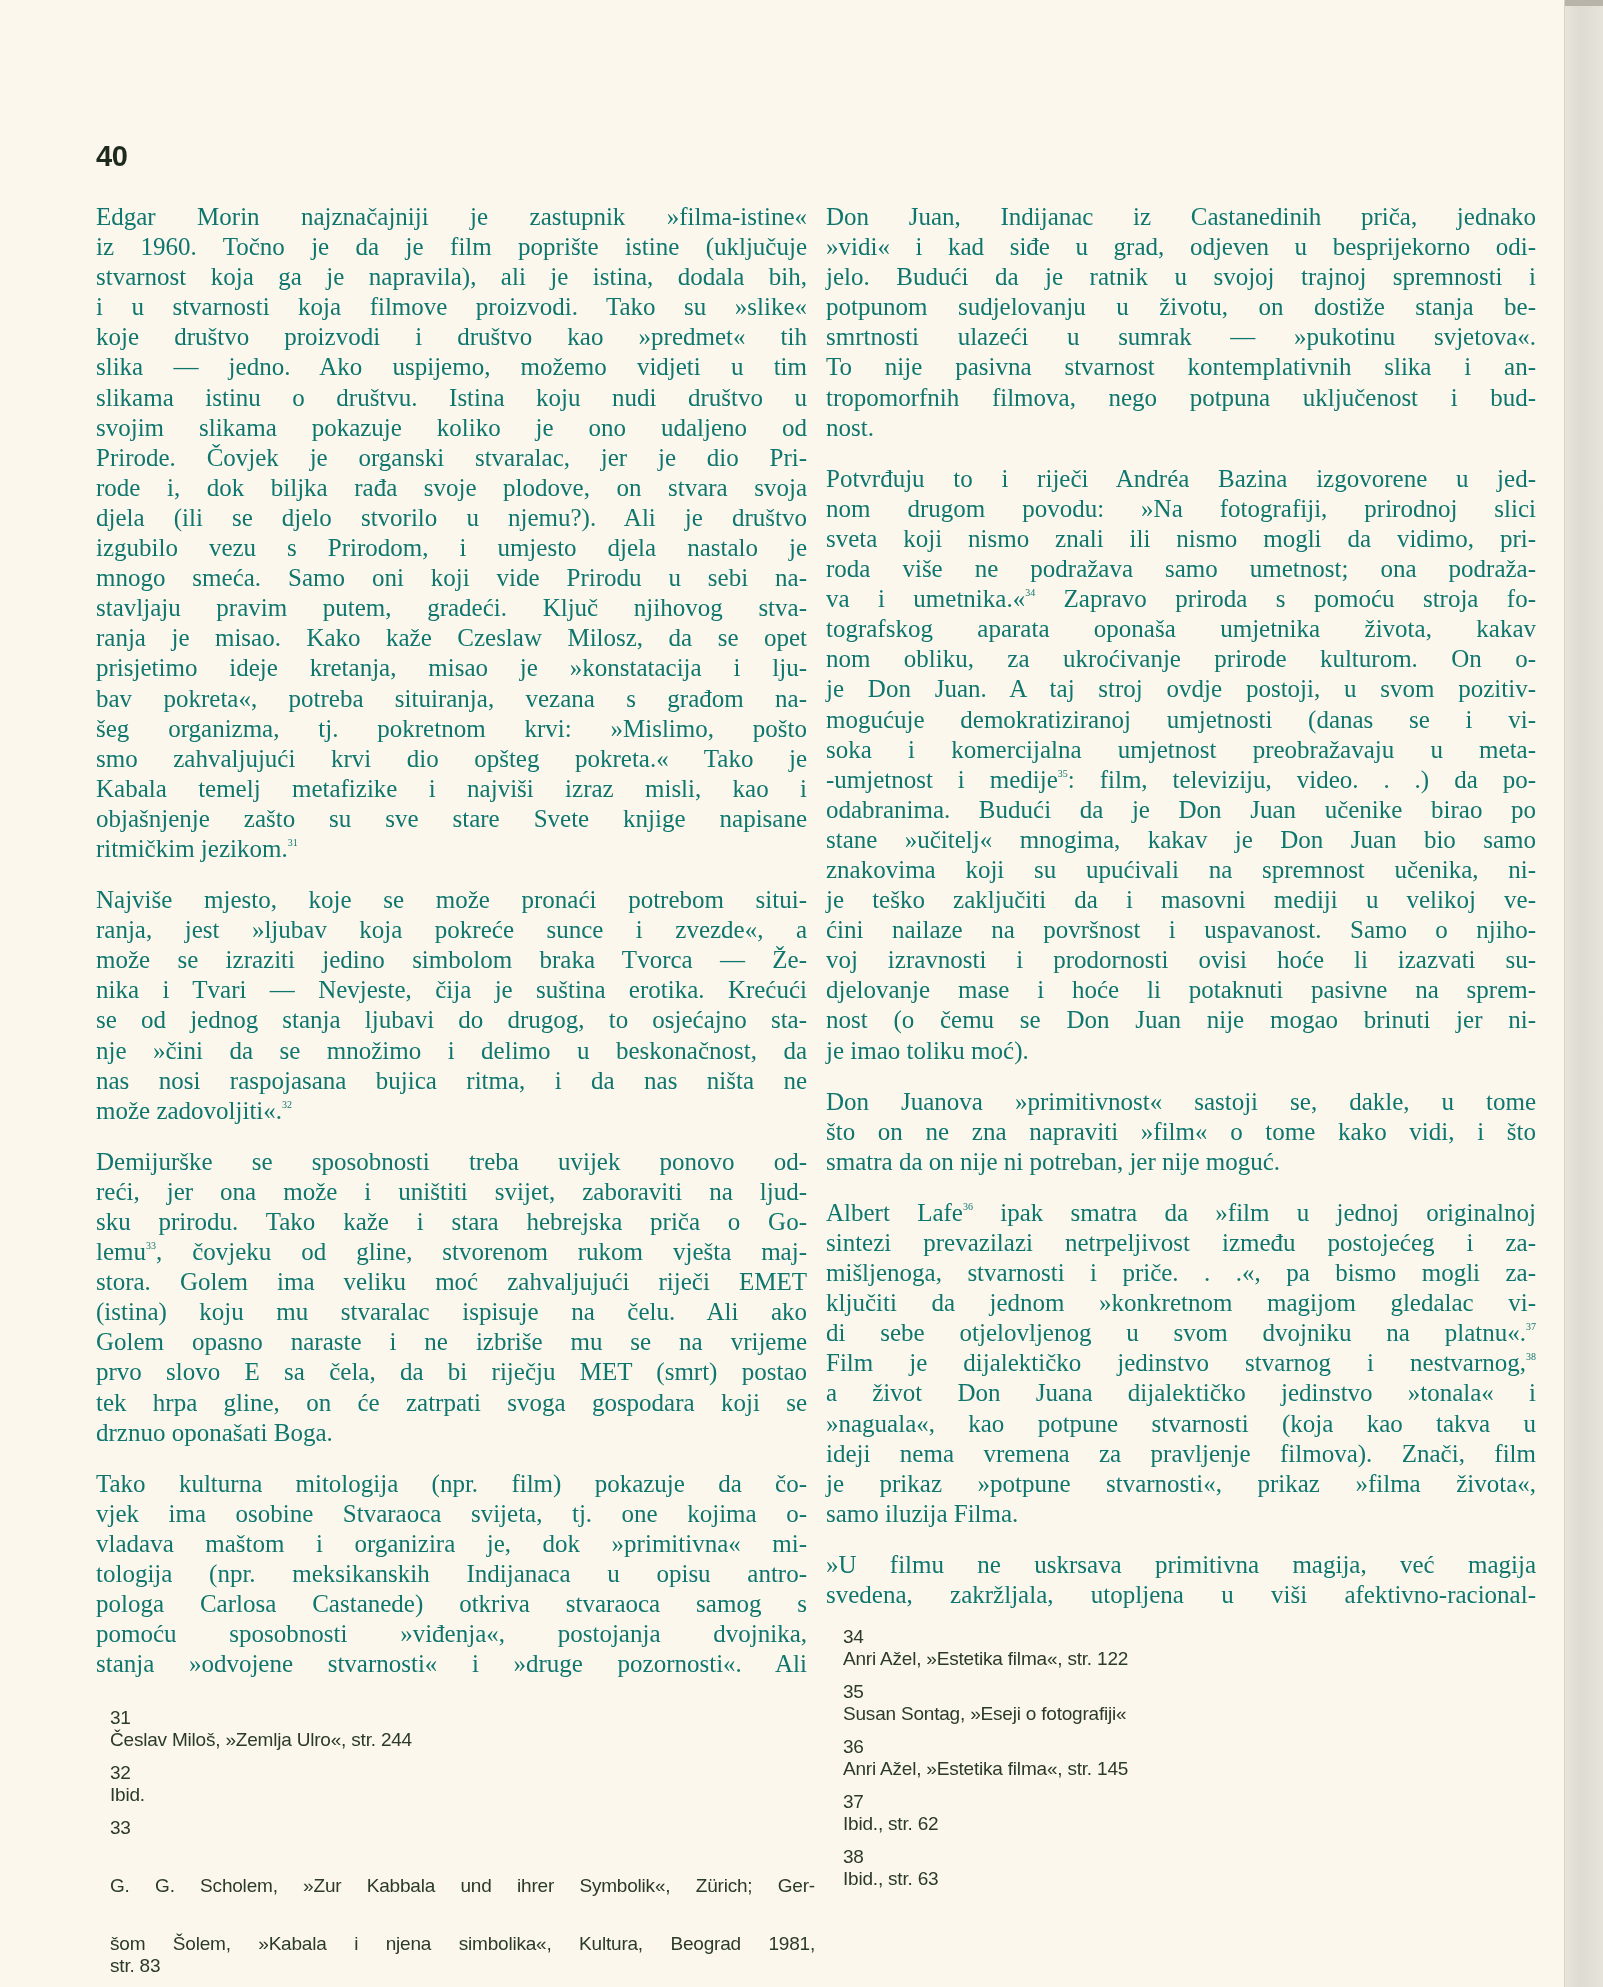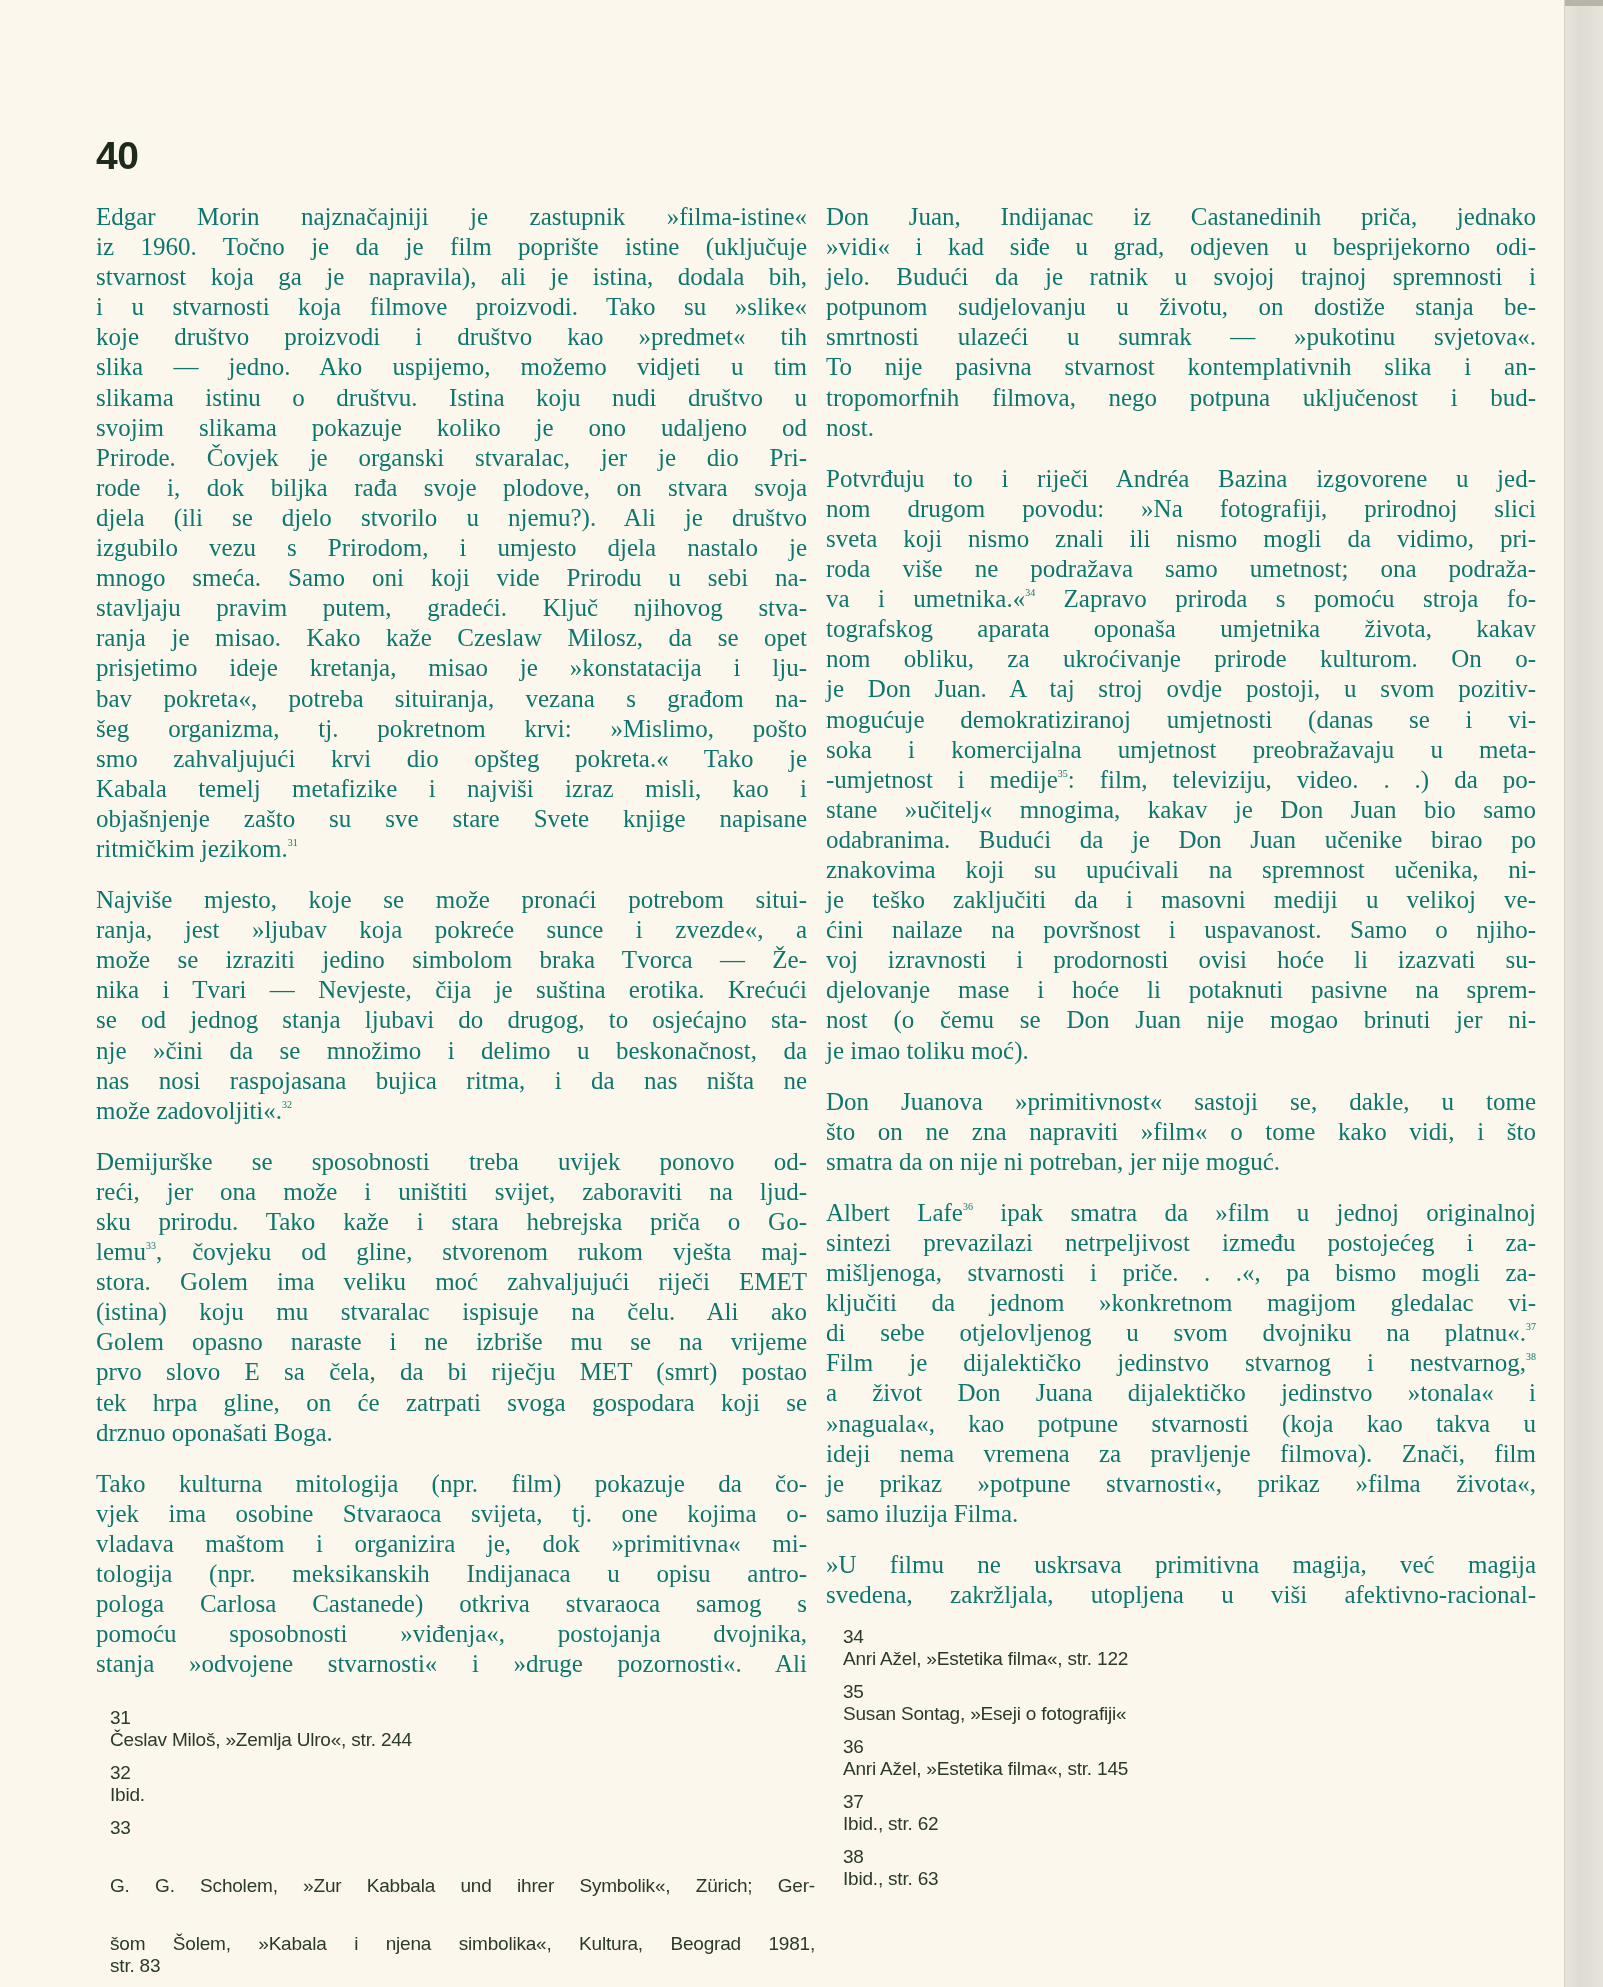--- a/index.html
+++ b/index.html
@@ -30,21 +30,21 @@
     width: 38px;
     height: 6px;
     background: #b8b4aa;
   }
   .page-number {
     position: absolute;
     left: 96px;
     top: 141px;
     font-family: "Liberation Sans", sans-serif;
     font-weight: bold;
-    font-size: 39px;
+    font-size: 29px;
     line-height: 30px;
     color: #1f2a1f;
     letter-spacing: -0.5px;
   }
   .column {
     position: absolute;
     font-family: "Liberation Serif", serif;
     font-size: 25px;
     color: #0f766e;
   }
@@ -174,22 +174,22 @@
       <span class="line">nom drugom povodu: »Na fotografiji, prirodnoj slici</span>
       <span class="line">sveta koji nismo znali ili nismo mogli da vidimo, pri-</span>
       <span class="line">roda više ne podražava samo umetnost; ona podraža-</span>
       <span class="line">va i umetnika.«<sup class="fn">34</sup> Zapravo priroda s pomoću stroja fo-</span>
       <span class="line">tografskog aparata oponaša umjetnika života, kakav</span>
       <span class="line">nom obliku, za ukroćivanje prirode kulturom. On o-</span>
       <span class="line">je Don Juan. A taj stroj ovdje postoji, u svom pozitiv-</span>
       <span class="line">mogućuje demokratiziranoj umjetnosti (danas se i vi-</span>
       <span class="line">soka i komercijalna umjetnost preobražavaju u meta-</span>
       <span class="line">-umjetnost i medije<sup class="fn">35</sup>: film, televiziju, video. . .) da po-</span>
+      <span class="line">odabranima. Budući da je Don Juan učenike birao po</span>
       <span class="line">stane »učitelj« mnogima, kakav je Don Juan bio samo</span>
-      <span class="line">odabranima. Budući da je Don Juan učenike birao po</span>
       <span class="line">znakovima koji su upućivali na spremnost učenika, ni-</span>
       <span class="line">je teško zaključiti da i masovni mediji u velikoj ve-</span>
       <span class="line">ćini nailaze na površnost i uspavanost. Samo o njiho-</span>
       <span class="line">voj izravnosti i prodornosti ovisi hoće li izazvati su-</span>
       <span class="line">djelovanje mase i hoće li potaknuti pasivne na sprem-</span>
       <span class="line">nost (o čemu se Don Juan nije mogao brinuti jer ni-</span>
       <span class="line last">je imao toliku moć).</span>
     </div>
     <div class="para">
       <span class="line">Don Juanova »primitivnost« sastoji se, dakle, u tome</span>

